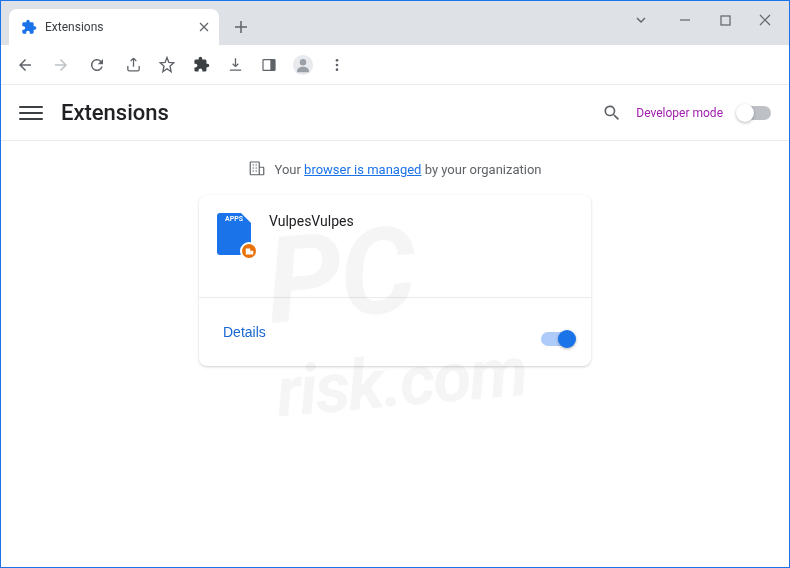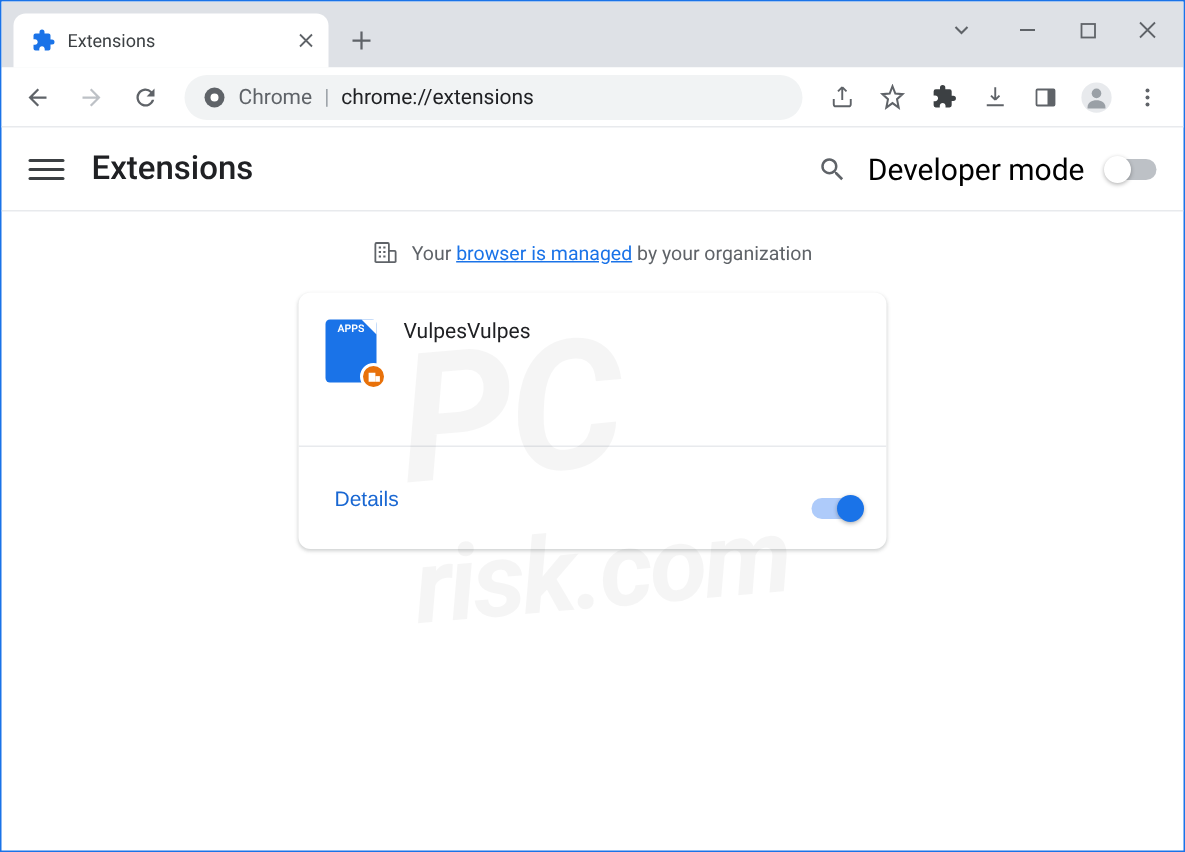--- a/index.html
+++ b/index.html
@@ -88,21 +88,21 @@
   border-bottom: 1px solid #e8eaed;
 }
 .hamburger {
   width: 24px; height: 24px;
   display: flex; flex-direction: column; justify-content: center; gap: 4px;
   margin-right: 18px;
 }
 .hamburger span { height: 2px; background: #3c4043; border-radius: 1px; }
 .ext-title { font-size: 22px; font-weight: 500; color: #202124; }
 .ext-header-right { margin-left: auto; display: flex; align-items: center; gap: 14px; }
-.dev-label { font-size: 20px; color: #000000; }
+.dev-label { font-size: 12px; color: #a21caf; }
 .toggle {
   width: 34px; height: 14px; background: #bdc1c6; border-radius: 7px; position: relative;
   display: inline-block;
 }
 .toggle .knob {
   width: 18px; height: 18px; background: #fff; border-radius: 50%;
   position: absolute; top: -2px; left: -1px;
   box-shadow: 0 1px 3px rgba(0,0,0,0.3);
 }
 .toggle.on { background: #aecbfa; }
@@ -235,31 +235,20 @@
   </div>
   <div class="nav-btn disabled">
     <svg width="18" height="18" viewBox="0 0 24 24">
         <path fill="#bdc1c6" d="M4 13h12.2l-5.6 5.6L12 20l8-8-8-8-1.4 1.4L16.2 11H4z"></path>
       </svg>
   </div>
   <div class="nav-btn">
     <svg width="18" height="18" viewBox="0 0 24 24">
         <path fill="#5f6368" d="M17.65 6.35A8 8 0 1 0 19.73 14h-2.08A6 6 0 1 1 12 6c1.66 0 3.14.69 4.22 1.78L13 11h7V4l-2.35 2.35z"></path>
       </svg>
-  </div>
-  <div class="omnibox">
-    <span>
-      <svg width="16" height="16" viewBox="0 0 24 24">
-          <circle cx="12" cy="12" r="10" fill="#5f6368"></circle>
-          <circle cx="12" cy="12" r="4" fill="#fff"></circle>
-        </svg>
-    </span>
-    <span class="omnibox-prefix">Chrome</span>
-    <span class="omnibox-sep">|</span>
-    <span class="omnibox-url">chrome://extensions</span>
   </div>
   <div class="toolbar-right">
     <div class="nav-btn">
       <svg width="17" height="17" viewBox="0 0 24 24">
           <path fill="none" stroke="#5f6368" stroke-width="1.8" d="M12 3v12m0-12l-4 4m4-4l4 4M4 14v5a2 2 0 0 0 2 2h12a2 2 0 0 0 2-2v-5"></path>
         </svg>
     </div>
     <div class="nav-btn">
       <svg width="18" height="18" viewBox="0 0 24 24">
           <path fill="none" stroke="#5f6368" stroke-width="1.8" d="M12 2l2.5 6.5L21 9l-5 4.5L17.5 21 12 17l-5.5 4L8 13.5 3 9l6.5-.5z"></path>

